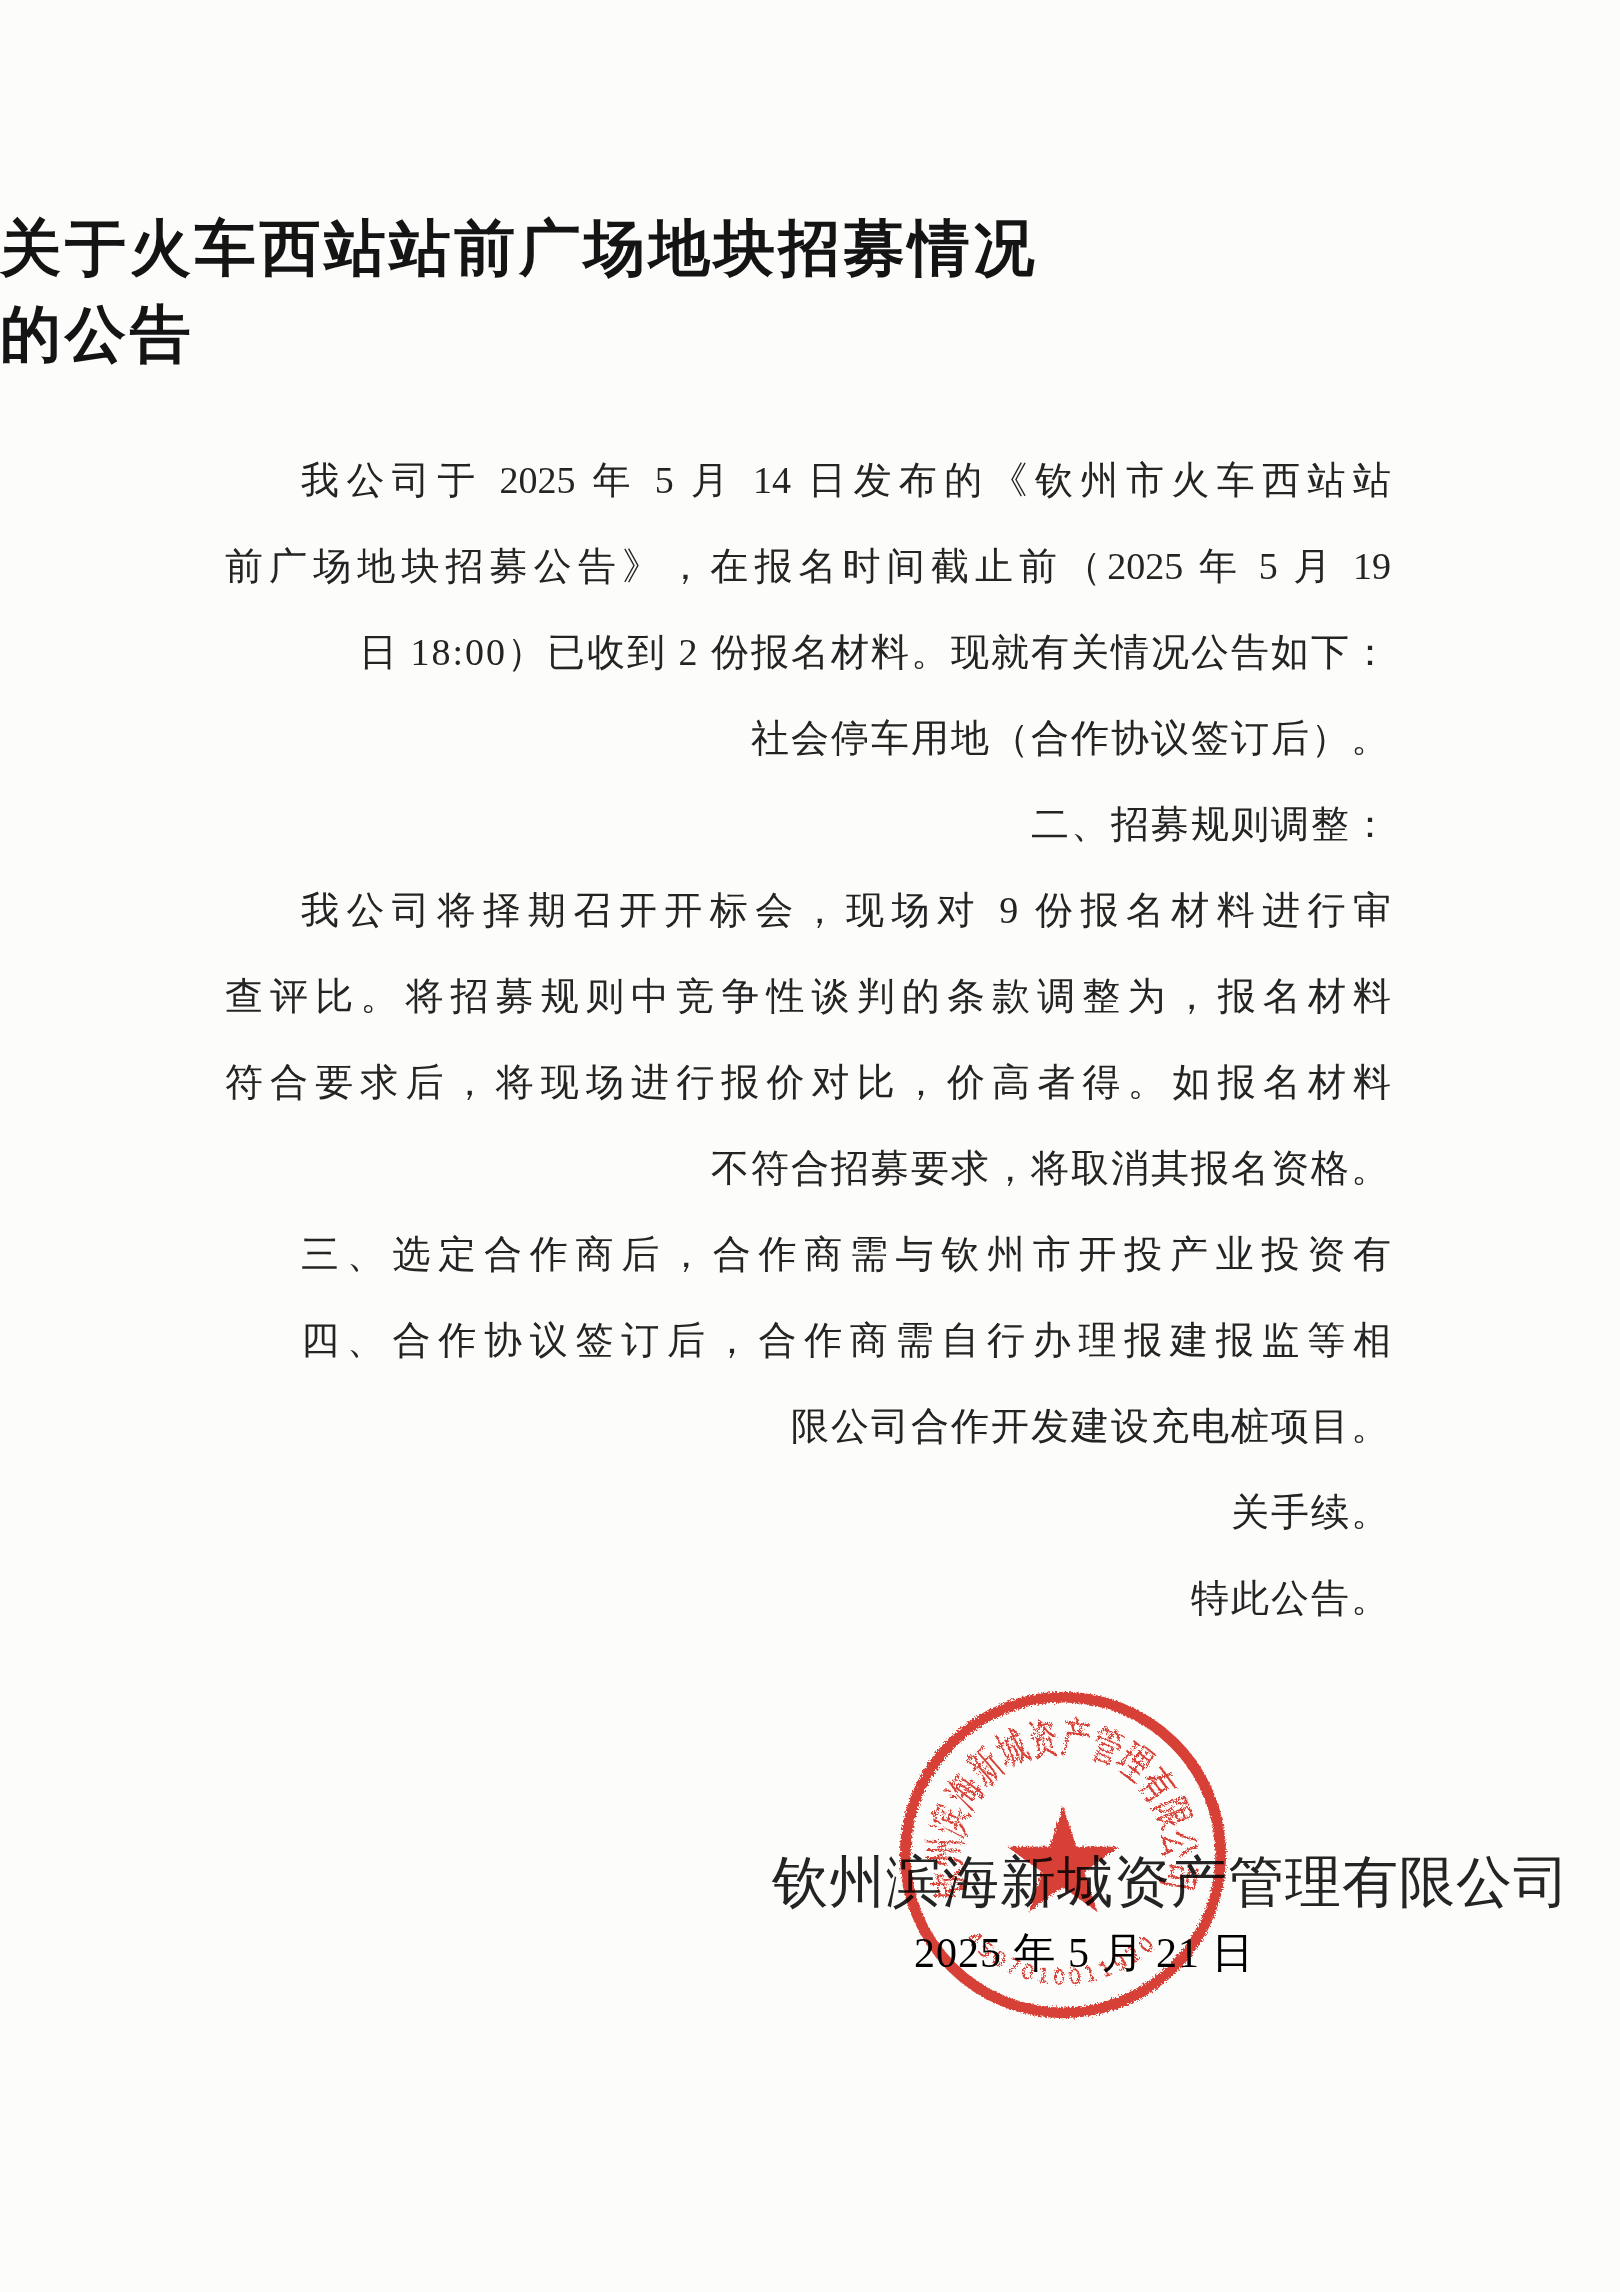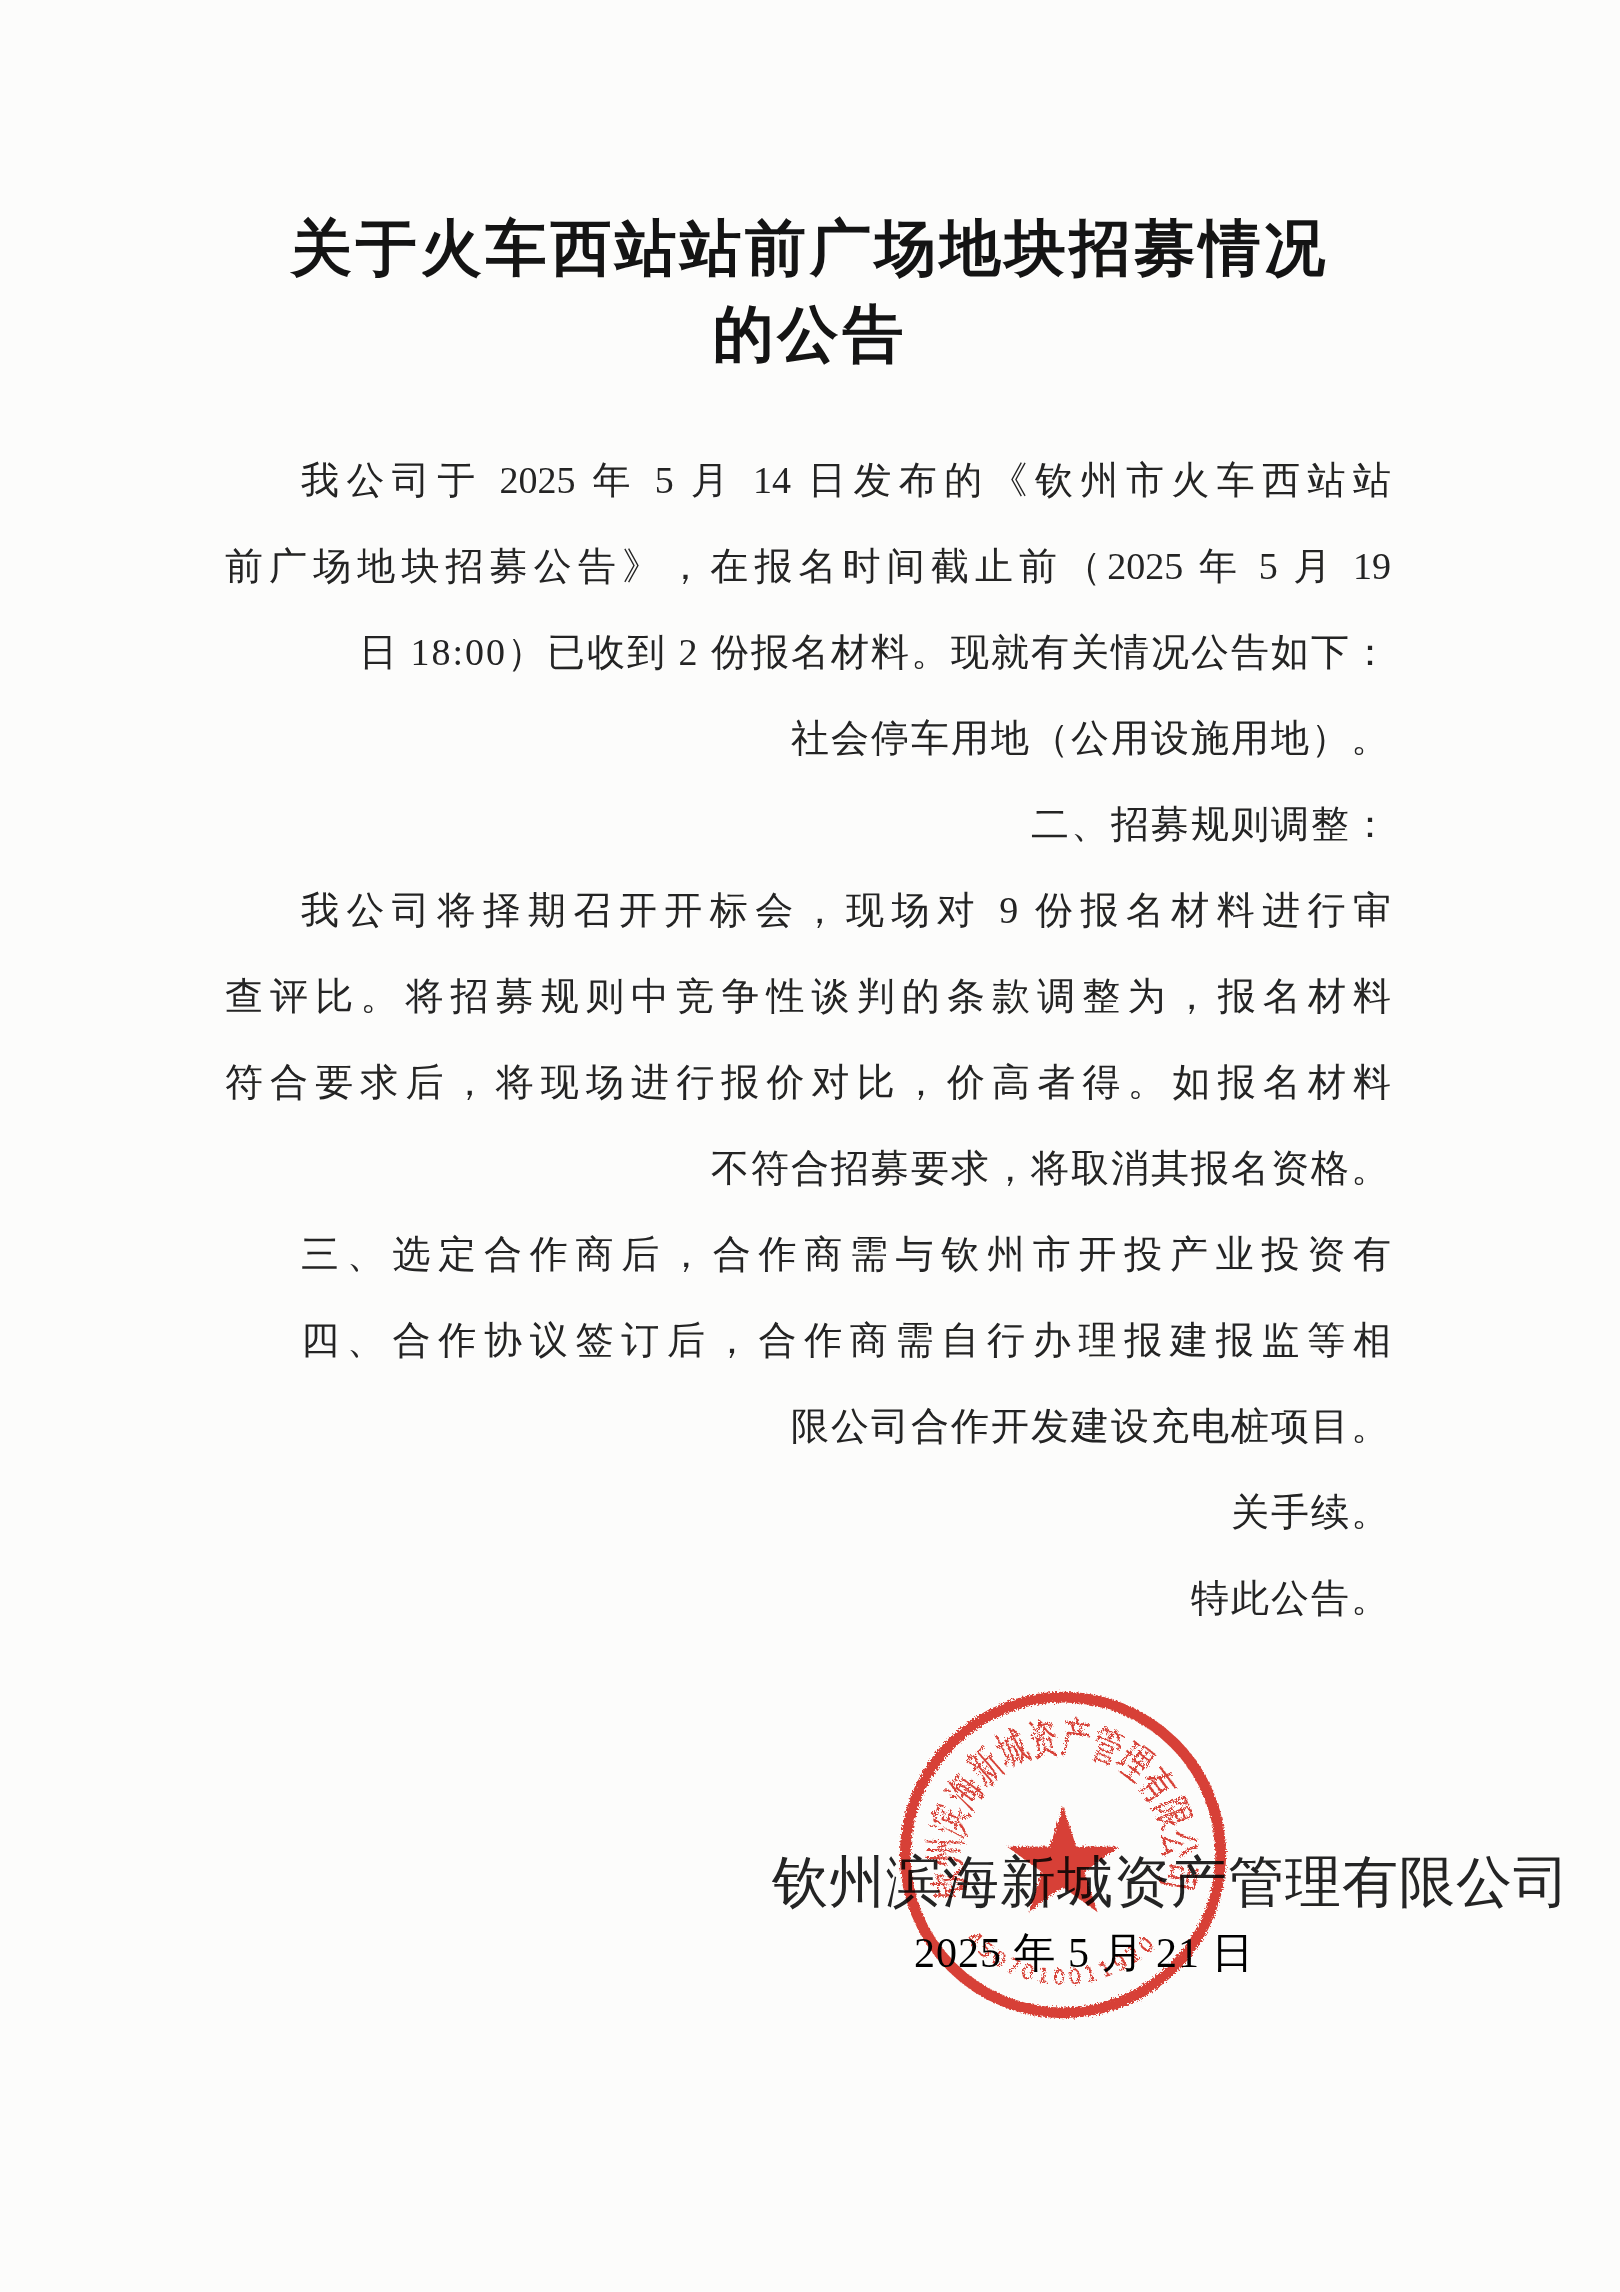--- a/index.html
+++ b/index.html
@@ -7,21 +7,21 @@
     position:relative;
     width:1620px;height:2293px;
     margin:0 auto;
     background:#fcfcfb;
     font-family:"Liberation Serif","DejaVu Serif",serif;
     color:#1f1f1f;
     overflow:hidden;
   }
   .title{
     position:absolute;top:206px;left:0;width:100%;
-    text-align:center;
+    text-align:left;
     font-weight:700;
     font-size:61px;
     line-height:86px;
     letter-spacing:3.9px;
     color:#141414;
   }
   .content{
     position:absolute;top:437px;left:225px;width:1166px;
     font-size:38px;
     color:#242424;
@@ -65,21 +65,21 @@
   <div class="title">
     <div>关于火车西站站前广场地块招募情况</div>
     <div>的公告</div>
   </div>
 
   <div class="content">
     <div class="bline ind fill">我公司于 2025 年 5 月 14 日发布的《钦州市火车西站站</div>
     <div class="bline fill">前广场地块招募公告》，在报名时间截止前（2025 年 5 月 19</div>
     <div class="bline">日 18:00）已收到 2 份报名材料。现就有关情况公告如下：</div>
 
-    <div class="bline">社会停车用地（公用设施用地）。</div>
+    <div class="bline">社会停车用地（合作协议签订后）。</div>
 
     <div class="bline ind">二、招募规则调整：</div>
 
     <div class="bline ind fill">我公司将择期召开开标会，现场对 9 份报名材料进行审</div>
     <div class="bline fill">查评比。将招募规则中竞争性谈判的条款调整为，报名材料</div>
     <div class="bline fill">符合要求后，将现场进行报价对比，价高者得。如报名材料</div>
     <div class="bline">不符合招募要求，将取消其报名资格。</div>
 
     <div class="bline ind fill">三、选定合作商后，合作商需与钦州市开投产业投资有</div>
     <div class="bline ind fill">四、合作协议签订后，合作商需自行办理报建报监等相</div>

